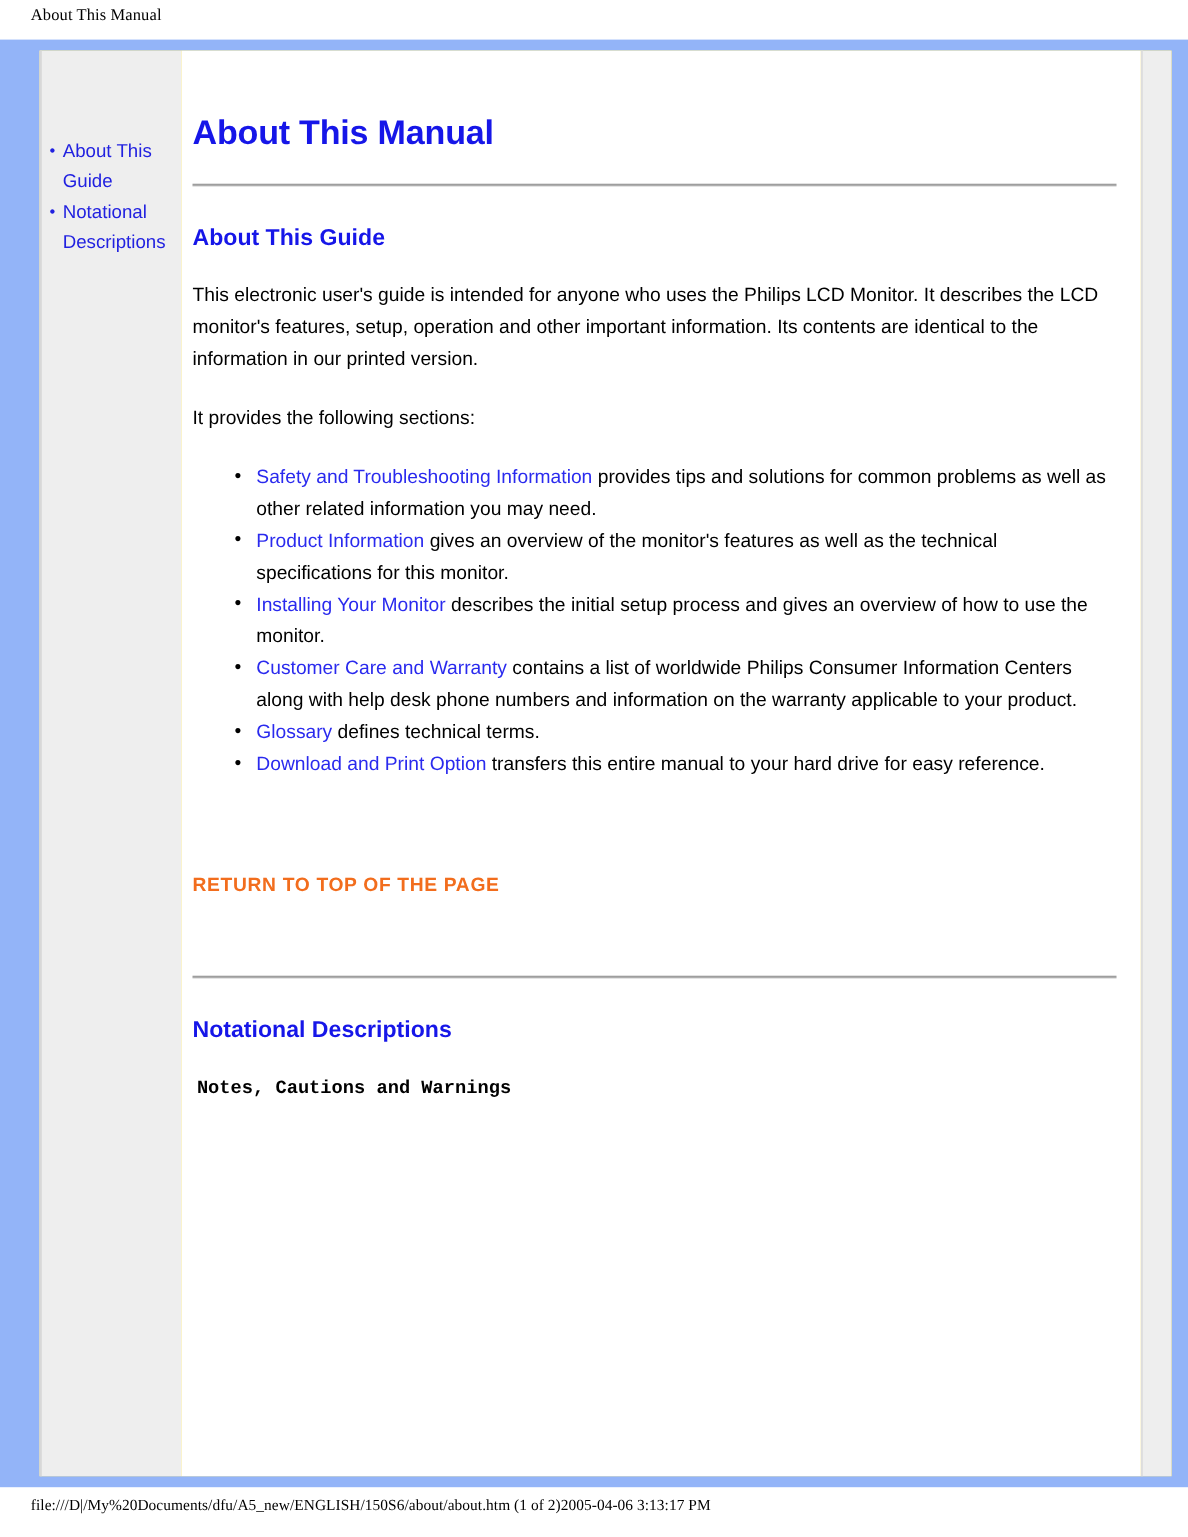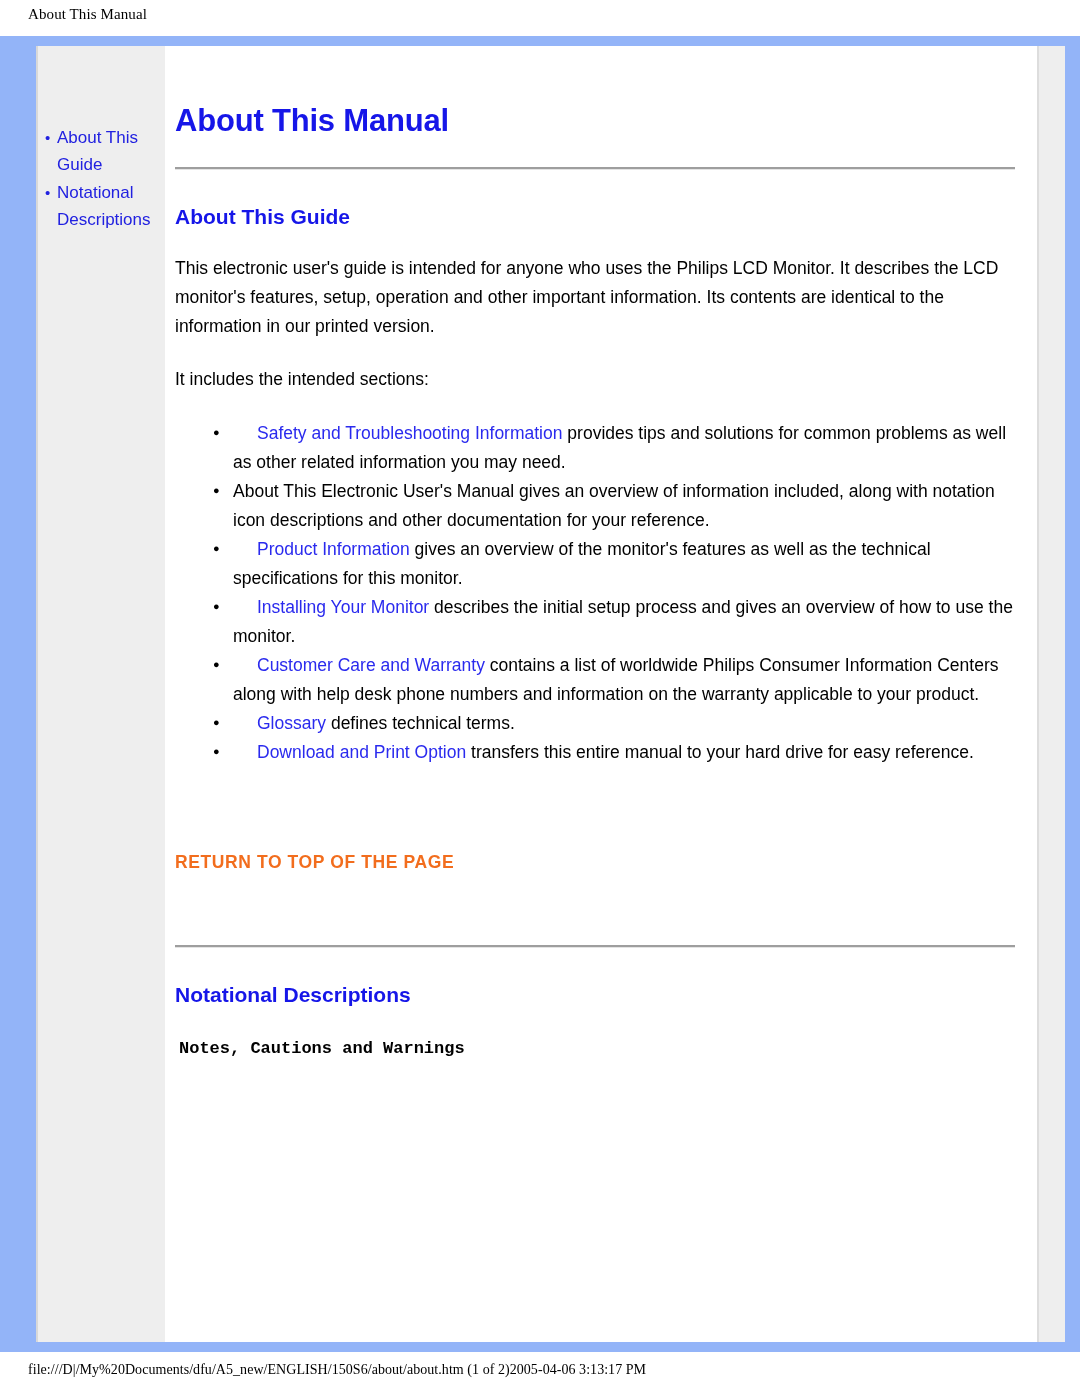--- a/index.html
+++ b/index.html
@@ -202,21 +202,20 @@
     content: "\25CF";
     position: absolute;
     left: 0;
     top: -1px;
     font-size: 11px;
     color: #000000;
   }
   a.inline-link {
     color: #2a2aee;
     text-decoration: none;
-    margin-left: 24px;
   }
 
   .return-top-wrap {
     padding: 85px 0 0 0;
     text-align: left;
     padding-right: 140px;
   }
   a.return-top {
     font-size: 17.5px;
     font-weight: bold;
@@ -253,25 +252,24 @@
     <main class="content">
 
       <h1 class="doc-title">About This Manual</h1>
 
       <hr class="rule">
 
       <h2 class="section-title">About This Guide</h2>
 
       <p class="body-text">This electronic user's guide is intended for anyone who uses the Philips LCD Monitor. It describes the LCD monitor's features, setup, operation and other important information. Its contents are identical to the information in our printed version.</p>
 
-      <p class="body-text">It includes the intended sections:</p>
+      <p class="body-text">It provides the following sections:</p>
 
       <ul class="feature-list">
         <li><a class="inline-link" href="#">Safety and Troubleshooting Information</a><span> provides tips and solutions for common problems as well as other related information you may need.</span></li>
-        <li><span>About This Electronic User's Manual gives an overview of information included, along with notation icon descriptions and other documentation for your reference.</span></li>
         <li><a class="inline-link" href="#">Product Information</a><span> gives an overview of the monitor's features as well as the technical specifications for this monitor.</span></li>
         <li><a class="inline-link" href="#">Installing Your Monitor</a><span> describes the initial setup process and gives an overview of how to use the monitor.</span></li>
         <li><a class="inline-link" href="#">Customer Care and Warranty</a><span> contains a list of worldwide Philips Consumer Information Centers along with help desk phone numbers and information on the warranty applicable to your product.</span></li>
         <li><a class="inline-link" href="#">Glossary</a><span> defines technical terms.</span></li>
         <li><a class="inline-link" href="#">Download and Print Option</a><span> transfers this entire manual to your hard drive for easy reference.</span></li>
       </ul>
 
       <div class="return-top-wrap">
         <a class="return-top" href="#">RETURN TO TOP OF THE PAGE</a>
       </div>

